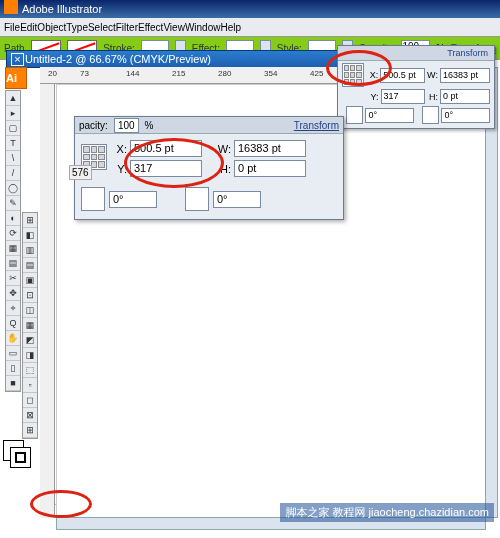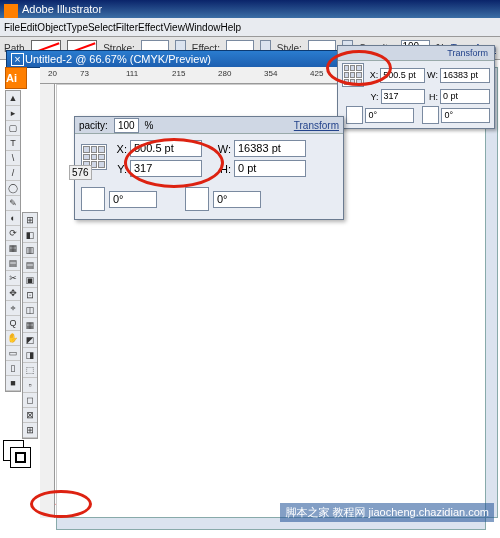--- a/index.html
+++ b/index.html
@@ -1,20 +1,20 @@
 <!DOCTYPE html>
 <html><head>
 <meta charset="utf-8">
 <style>
 html,body{margin:0;padding:0;font-family:Tahoma,Arial,sans-serif;font-size:10px;background:#fff;width:500px;height:538px;overflow:hidden;position:relative}
-.title-bar{background:linear-gradient(#0a246a,#3b6ea5);color:#fff;height:18px;line-height:18px;padding:0 4px;font-size:11px;display:flex;align-items:flex-end}
+.title-bar{background:linear-gradient(#0a246a,#3b6ea5);color:#fff;height:18px;line-height:18px;padding:0 4px;font-size:11px;display:flex;align-items:flex-start}
 .title-bar .ai-badge{width:14px;height:14px;background:#ff7f00;margin-right:4px;display:inline-block}
 .menu-bar{background:#e8ebf0;height:18px;padding:0 4px;display:flex;align-items:center;border-bottom:1px solid #999}
 .menu-bar span{cursor:default}
-.ctrl-bar{background:#e5e5e5;height:22px;border-bottom:1px solid #999;display:flex;align-items:center;padding:0 4px;gap:6px;font-size:10px}
+.ctrl-bar{background:#84cc16;height:22px;border-bottom:1px solid #999;display:flex;align-items:center;padding:0 4px;gap:6px;font-size:10px}
 .ctrl-bar .lbl{color:#333}
 .ctrl-bar .swatch{width:30px;height:14px;border:1px solid #666;display:inline-block;background:#fff;position:relative}
 .ctrl-bar .swatch.none::after{content:"";position:absolute;left:0;top:6px;right:0;height:2px;background:red;transform:rotate(-20deg)}
 .ctrl-bar .field{width:28px;height:14px;border:1px solid #7a8aa0;background:#fff}
 .ctrl-bar .dd{width:9px;height:14px;border:1px solid #7a8aa0;background:#dbe3ef}
 .trans-panel{position:absolute;right:5px;top:45px;width:156px;background:#e8ecf3;border:1px solid #6b7b90;box-shadow:2px 2px 3px rgba(0,0,0,.3);font-size:9px}
 .trans-panel .tabrow{height:14px;border-bottom:1px solid #9aa;background:#cfd7e4;display:flex;align-items:center;justify-content:flex-end;padding-right:6px;color:#23438b}
 .trans-panel .rows{padding:2px 4px}
 .trans-panel .row{display:flex;align-items:center;gap:2px;margin-bottom:2px}
 .trans-panel .cell-l{width:12px;text-align:right}
@@ -104,21 +104,21 @@
 </svg>
 
 <div class="doc-tab">
   <span class="close">×</span>
   <span>Untitled-2 @ 66.67% (CMYK/Preview)</span>
 </div>
 
 <div class="ruler-h">
   <span style="left:8px">20</span>
   <span style="left:40px">73</span>
-  <span style="left:86px">111</span>
+  <span style="left:86px">144</span>
   <span style="left:132px">215</span>
   <span style="left:178px">280</span>
   <span style="left:224px">354</span>
   <span style="left:270px">425</span>
   <span style="left:316px">496</span>
   <span style="left:362px">567</span>
 </div>
 <div class="ruler-v"></div>
 <div class="canvas"></div>
 <div class="scroll-r"></div>

